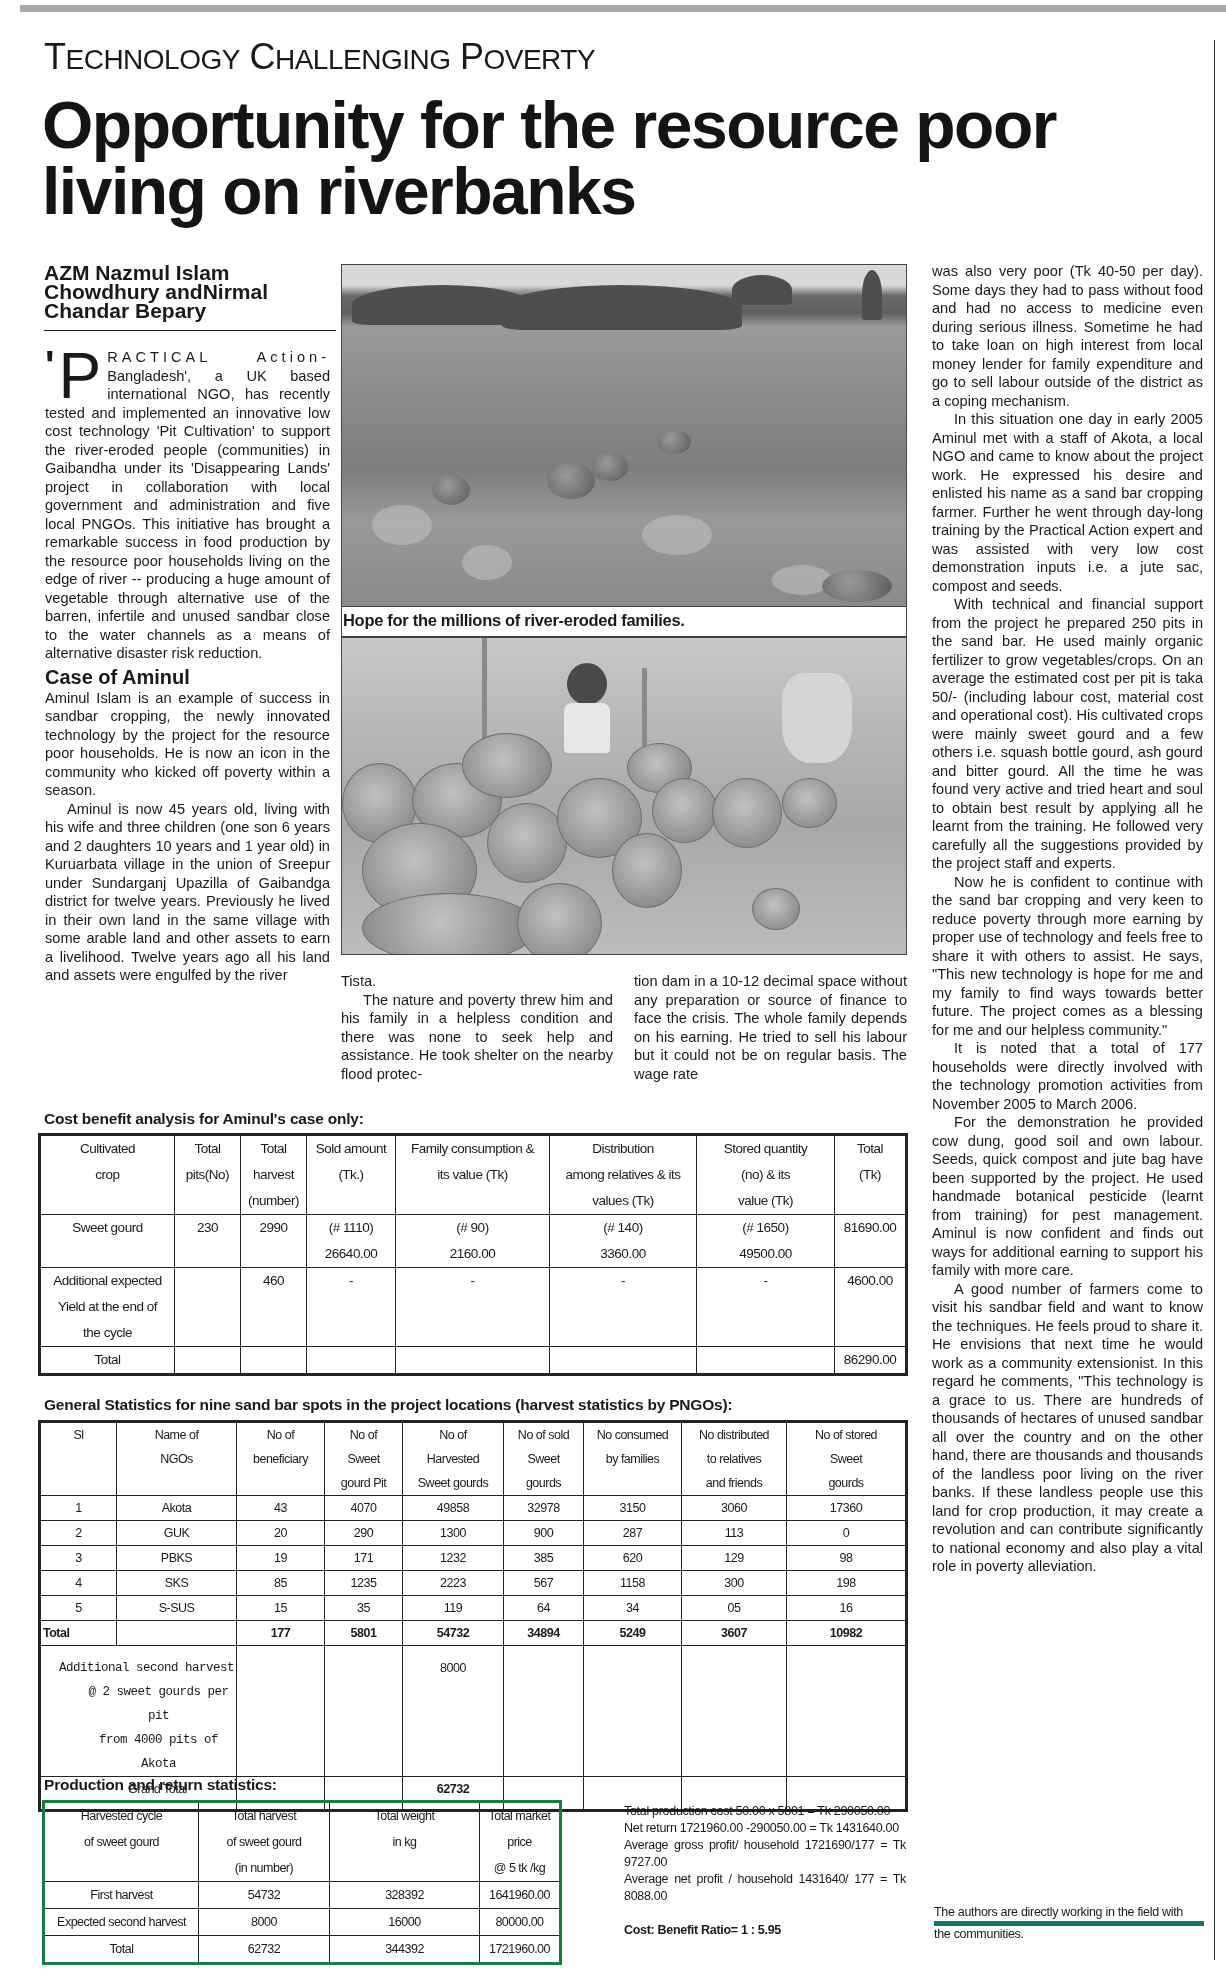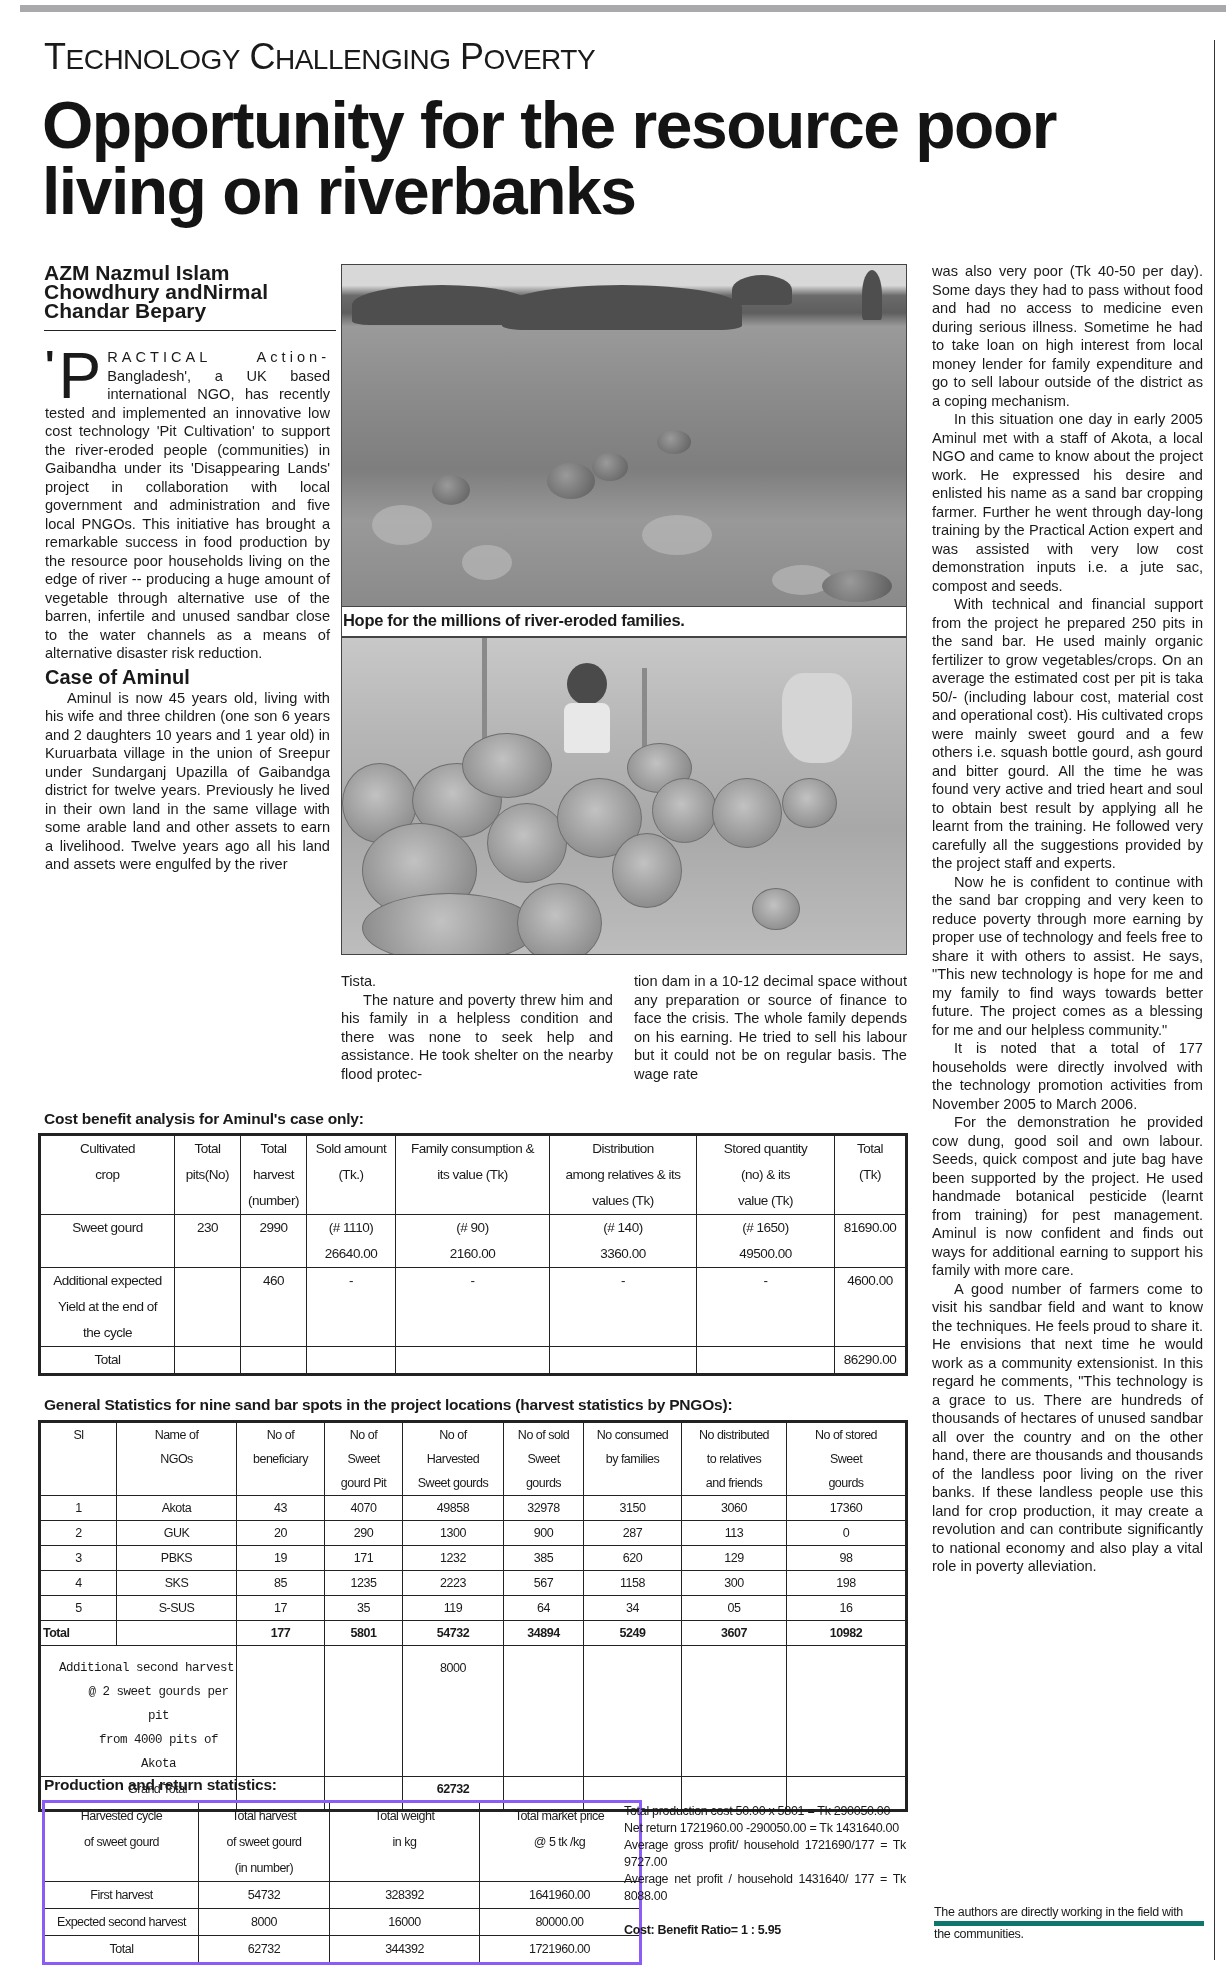--- a/index.html
+++ b/index.html
@@ -49,21 +49,21 @@
   .col-mid-b { left: 634px; top: 972px; width: 273px; }
   .col-right { left: 932px; top: 262px; width: 271px; }
 
   .section-title { position: absolute; left: 44px; font-size: 15.5px; font-weight: bold; letter-spacing: -0.2px; }
 
   table { border-collapse: collapse; position: absolute; font-size: 13.5px; letter-spacing: -0.5px; color: #1a1a1a; }
   table td { border: 1px solid #222; text-align: center; vertical-align: top; line-height: 26px; padding: 0 2px; }
   .tbl-cb { left: 38px; top: 1133px; width: 870px; border: 3px solid #222; }
   .tbl-gs { left: 38px; top: 1420px; width: 870px; border: 3px solid #222; font-size: 12.5px; }
   .tbl-gs td { line-height: 24px; }
-  .tbl-pr { left: 42px; top: 1800px; width: 600px; border: 3px solid #8b5cf6; font-size: 12.5px; }
+  .tbl-pr { left: 42px; top: 1800px; width: 520px; border: 3px solid #15803d; font-size: 12.5px; }
   .tbl-pr td { line-height: 26px; }
   .bold { font-weight: bold; }
   .left { text-align: left !important; }
 
   .summary { position: absolute; left: 624px; top: 1803px; width: 282px; font-size: 12.5px; line-height: 17px; text-align: justify; letter-spacing: -0.3px; }
   .summary .ratio { font-weight: bold; margin-top: 17px; }
 
   .footnote { position: absolute; left: 934px; top: 1904px; width: 270px; font-size: 12.5px; line-height: 17px; letter-spacing: -0.3px; }
   .footnote .line1 { border-bottom: 5px solid #0f766e; }
 </style>
@@ -88,20 +88,21 @@
 </div>
 
 <div class="col col-left">
   <p>
     <span class="dropquote">'</span>
     <span class="dropcap">P</span>
     <span class="spaced">RACTICAL Action-</span>
     <span>Bangladesh', a UK based international NGO, has recently tested and implemented an innovative low cost technology 'Pit Cultivation' to support the river-eroded people (communities) in Gaibandha under its 'Disappearing Lands' project in collaboration with local government and administration and five local PNGOs. This initiative has brought a remarkable success in food production by the resource poor households living on the edge of river -- producing a huge amount of vegetable through alternative use of the barren, infertile and unused sandbar close to the water channels as a means of alternative disaster risk reduction.</span>
   </p>
   <div class="subhead">Case of Aminul</div>
+  <p>Aminul Islam is an example of success in sandbar cropping, the newly innovated technology by the project for the resource poor households. He is now an icon in the community who kicked off poverty within a season.</p>
   <p class="indent">Aminul is now 45 years old, living with his wife and three children (one son 6 years and 2 daughters 10 years and 1 year old) in Kuruarbata village in the union of Sreepur under Sundarganj Upazilla of Gaibandga district for twelve years. Previously he lived in their own land in the same village with some arable land and other assets to earn a livelihood. Twelve years ago all his land and assets were engulfed by the river</p>
 </div>
 
 <div class="photo photo-field">
   <div class="tree" style="left:10px;width:180px;"></div>
   <div class="tree" style="left:160px;width:240px;height:45px;"></div>
   <div class="tree" style="left:390px;width:60px;height:30px;top:10px;"></div>
   <div class="tree" style="left:520px;width:20px;height:50px;top:5px;"></div>
   <div class="leaf" style="left:30px;top:240px;width:60px;height:40px;"></div>
   <div class="leaf" style="left:120px;top:280px;width:50px;height:35px;"></div>
@@ -330,21 +331,21 @@
         <td>1235</td>
         <td>2223</td>
         <td>567</td>
         <td>1158</td>
         <td>300</td>
         <td>198</td>
   </tr>
   <tr>
     <td>5</td>
         <td>S-SUS</td>
-        <td>17</td>
+        <td>15</td>
         <td>35</td>
         <td>119</td>
         <td>64</td>
         <td>34</td>
         <td>05</td>
         <td>16</td>
   </tr>
   <tr class="bold">
     <td class="left">Total</td>
         <td></td>

